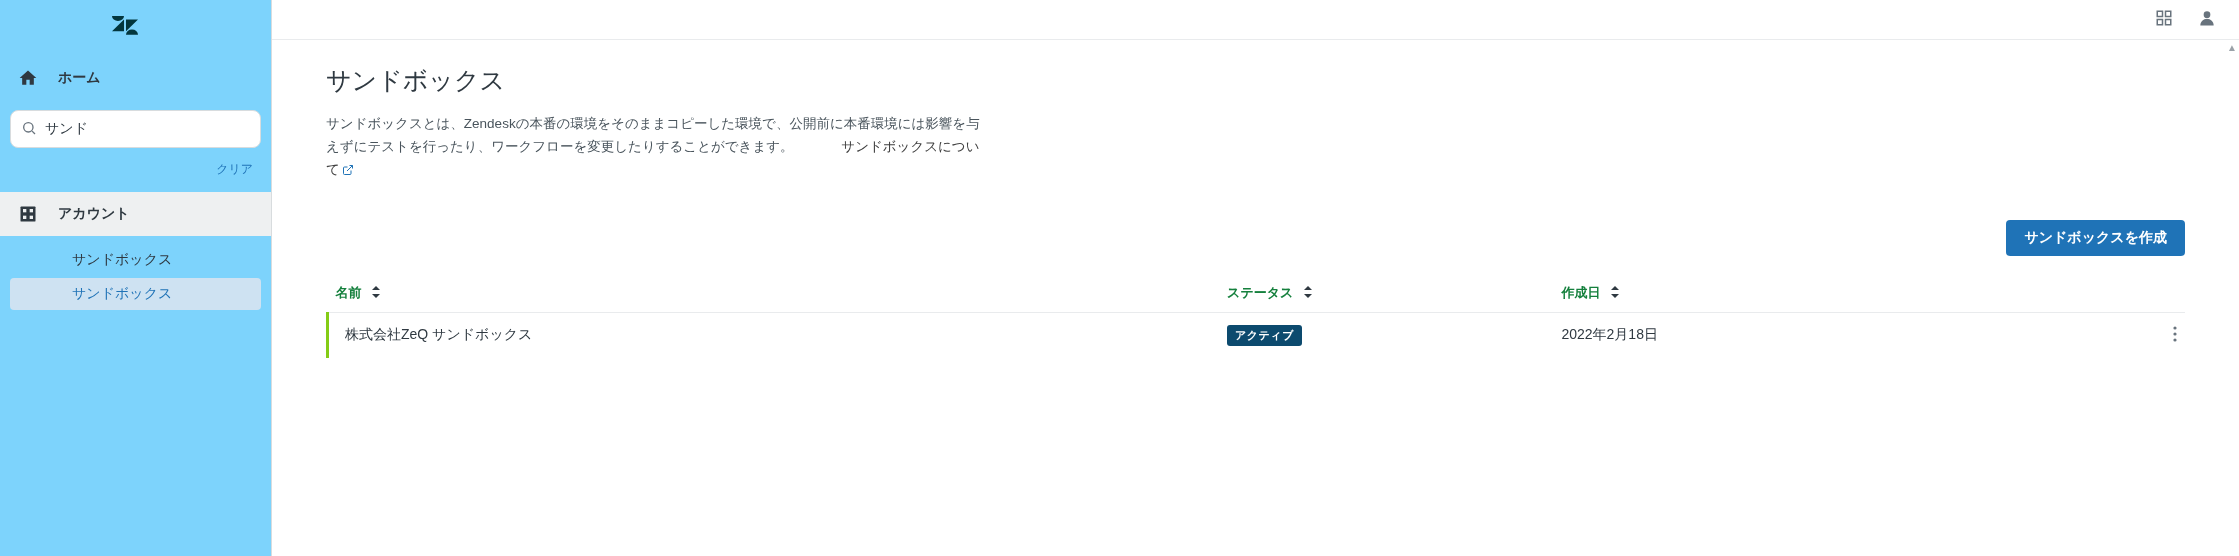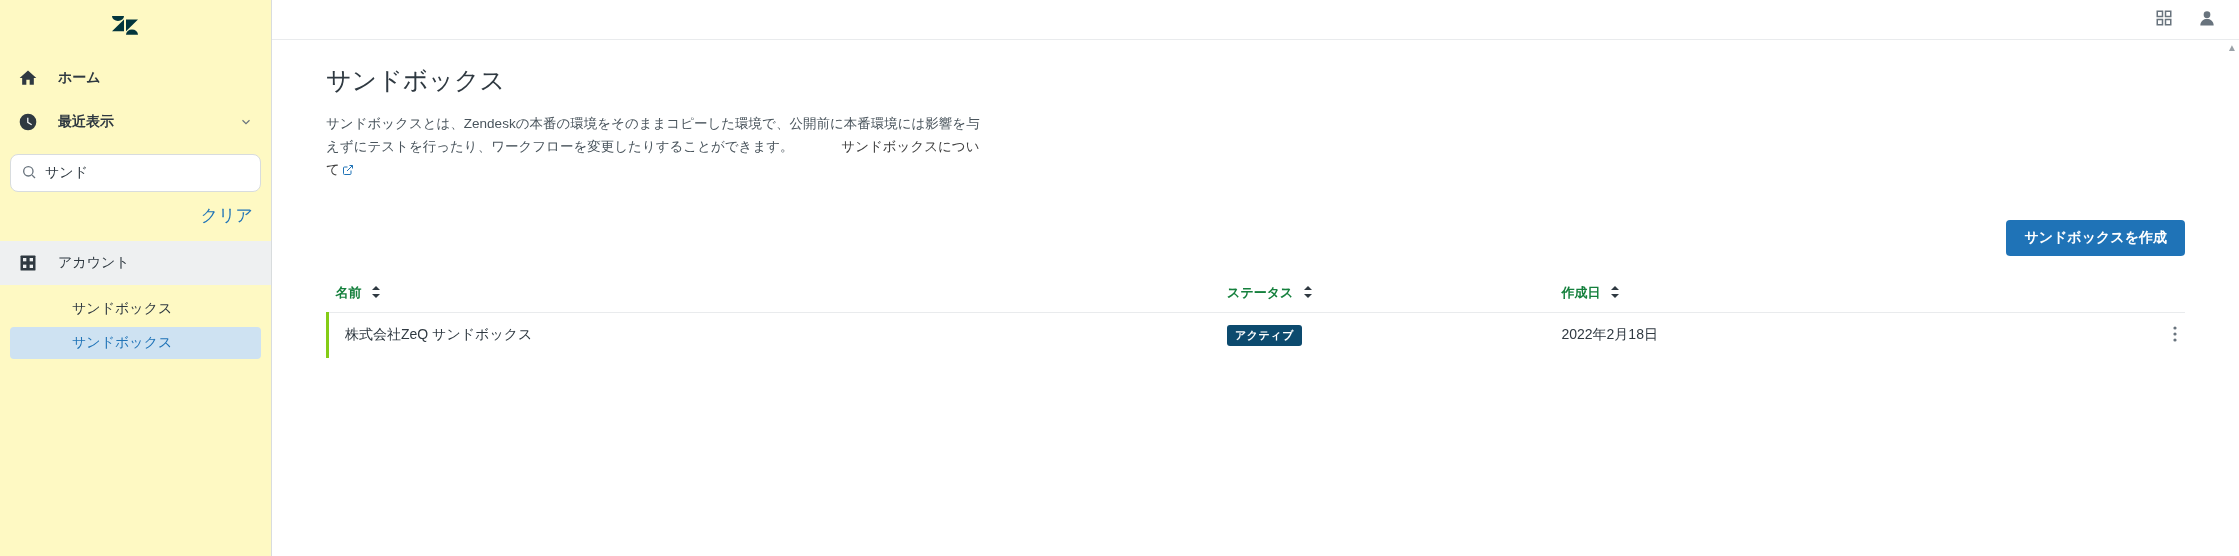--- a/index.html
+++ b/index.html
@@ -1,37 +1,37 @@
 <!DOCTYPE html>
 <html><head>
   <meta charset="utf-8">
   <style>
     * { margin: 0; padding: 0; box-sizing: border-box; }
     body { font-family: -apple-system, BlinkMacSystemFont, "Segoe UI", sans-serif; font-size: 14px; color: #2f3941; background: #fff; }
     .app { display: flex; height: 556px; width: 2239px; position: relative; }
 
     
-    .sidebar { width: 272px; border-right: 1px solid #d8dcde; background: #fef9c3; display: flex; flex-direction: column; }
+    .sidebar { width: 272px; border-right: 1px solid #d8dcde; background: #7dd3fc; display: flex; flex-direction: column; }
     .logo-area { height: 56px; display: flex; align-items: center; padding-left: 112px; }
     .logo { font-weight: bold; }
     .nav-item { display: flex; align-items: center; height: 44px; padding: 0 18px; cursor: pointer; color: #2f3941; }
     .nav-item .icon { width: 20px; height: 20px; margin-right: 20px; display: flex; align-items: center; justify-content: center; }
     .nav-item .label { font-size: 14px; font-weight: 600; flex: 1; }
     .nav-item .chev { width: 14px; height: 14px; }
 
     .search-wrap { padding: 10px 10px 6px 10px; }
     .search-box { display: flex; align-items: center; height: 38px; border: 1px solid #d8dcde; border-radius: 8px; background: #fff; padding: 0 10px; }
     .search-box input { border: none; outline: none; font-size: 14px; width: 100%; background: transparent; color: #2f3941; }
     .search-box .sicon { margin-right: 8px; color: #68737d; }
     .clear-row { text-align: right; padding: 6px 18px 10px 0; }
-    .clear-link { color: #1f73b7; font-size: 17px; cursor: pointer; }
+    .clear-link { color: #1f73b7; font-size: 12px; cursor: pointer; }
 
     .section-header { display: flex; align-items: center; height: 44px; padding: 0 18px; background: #eef0f1; margin-top: 4px; }
     .section-header .icon { width: 20px; height: 20px; margin-right: 20px; }
-    .section-header .label { font-size: 14px; font-weight: 400; }
+    .section-header .label { font-size: 14px; font-weight: 700; }
 
     .sub-items { padding: 6px 0 0 0; }
     .sub-item { padding: 7px 18px 7px 62px; font-size: 14px; cursor: pointer; border-radius: 4px; margin: 2px 10px; }
     .sub-item.active { background: #cee2f2; color: #1f73b7; }
 
     
     .topbar { position: absolute; top: 0; right: 0; left: 272px; height: 40px; display: flex; justify-content: flex-end; align-items: center; padding-right: 22px; gap: 24px; border-bottom: 1px solid #e9ebed; background: #fff; }
     .topbar .ticon { color: #68737d; cursor: pointer; }
 
     
@@ -76,34 +76,20 @@
 
     <div class="nav-item">
       <span class="icon">
         <svg width="20" height="20" viewBox="0 0 24 24" fill="#2f3941">
             <path d="M10 20v-6h4v6h5v-8h3L12 3 2 12h3v8z"></path>
           </svg>
       </span>
       <span class="label">ホーム</span>
     </div>
 
-    <div class="nav-item">
-      <span class="icon">
-        <svg width="20" height="20" viewBox="0 0 24 24" fill="#2f3941">
-            <circle cx="12" cy="12" r="10"></circle>
-            <path fill="#f8f9f9" d="M12.5 7H11v6l5 3 .8-1.3L12.5 12z"></path>
-          </svg>
-      </span>
-      <span class="label">最近表示</span>
-      <span class="chev">
-        <svg width="14" height="14" viewBox="0 0 24 24" fill="none" stroke="#68737d" stroke-width="2">
-            <polyline points="6 9 12 15 18 9"></polyline>
-          </svg>
-      </span>
-    </div>
 
     <div class="search-wrap">
       <div class="search-box">
         <span class="sicon">
           <svg width="16" height="16" viewBox="0 0 24 24" fill="none" stroke="#68737d" stroke-width="2">
               <circle cx="11" cy="11" r="7"></circle>
               <line x1="21" y1="21" x2="16.65" y2="16.65"></line>
             </svg>
         </span>
         <input type="text" value="サンド" style="">

